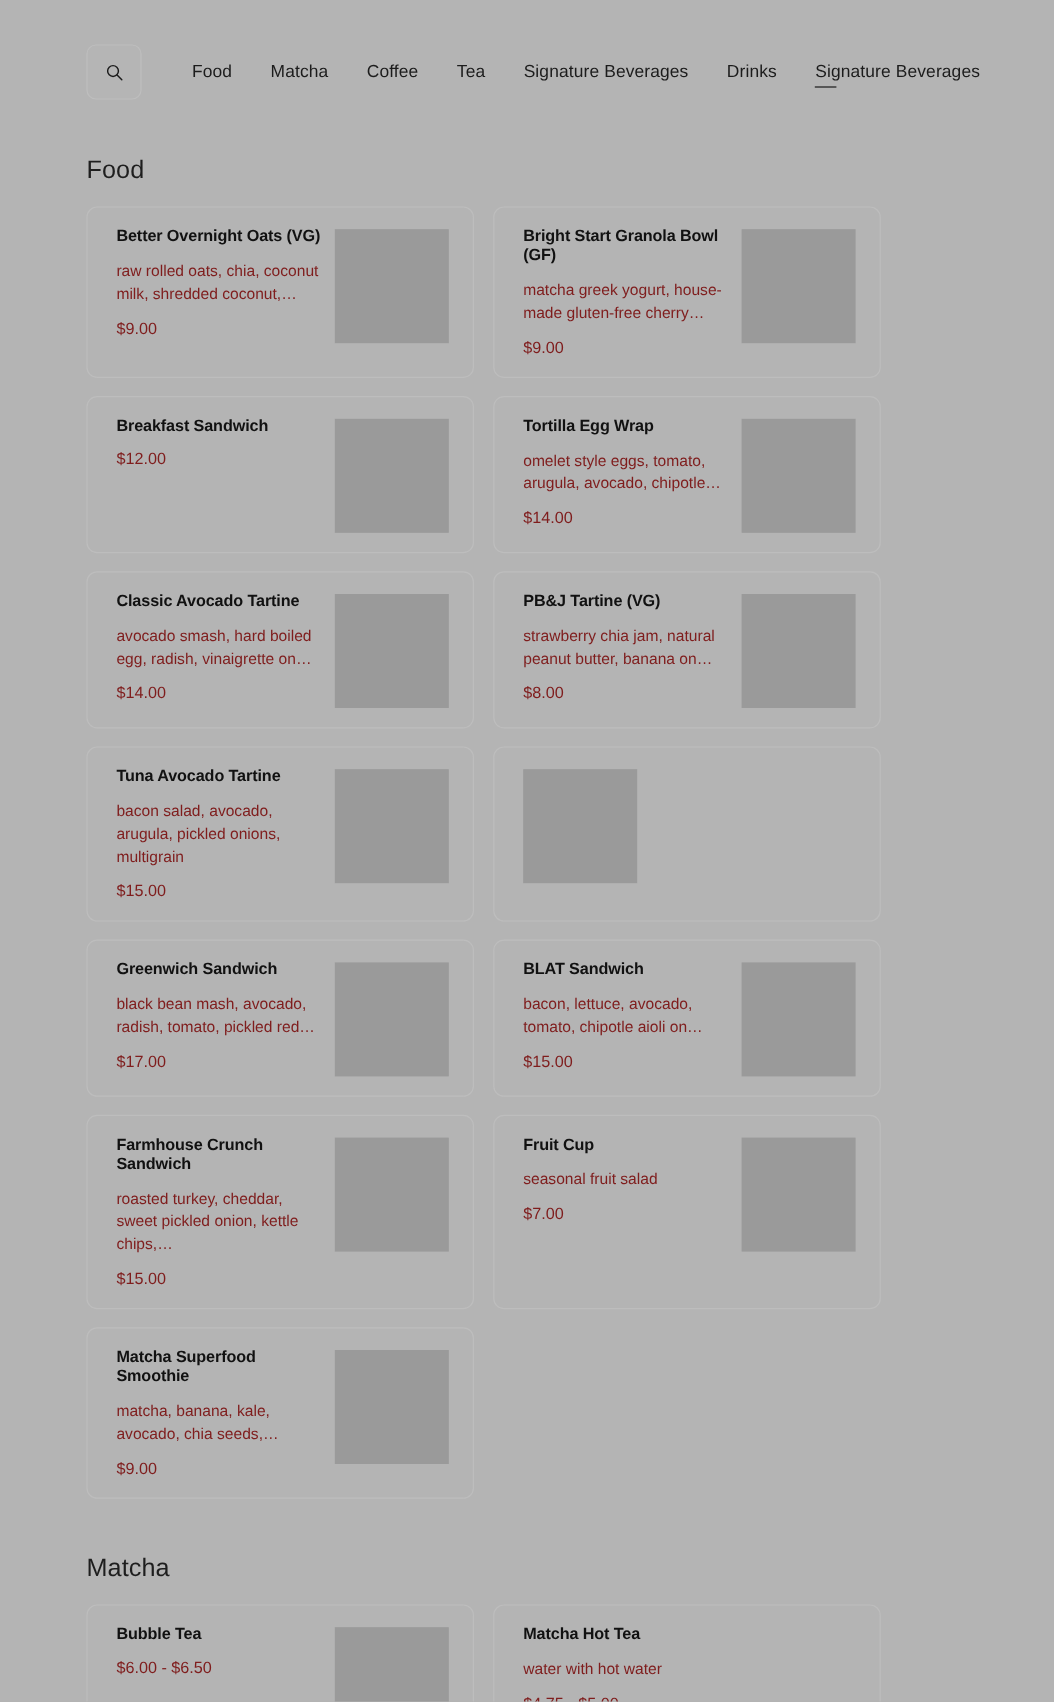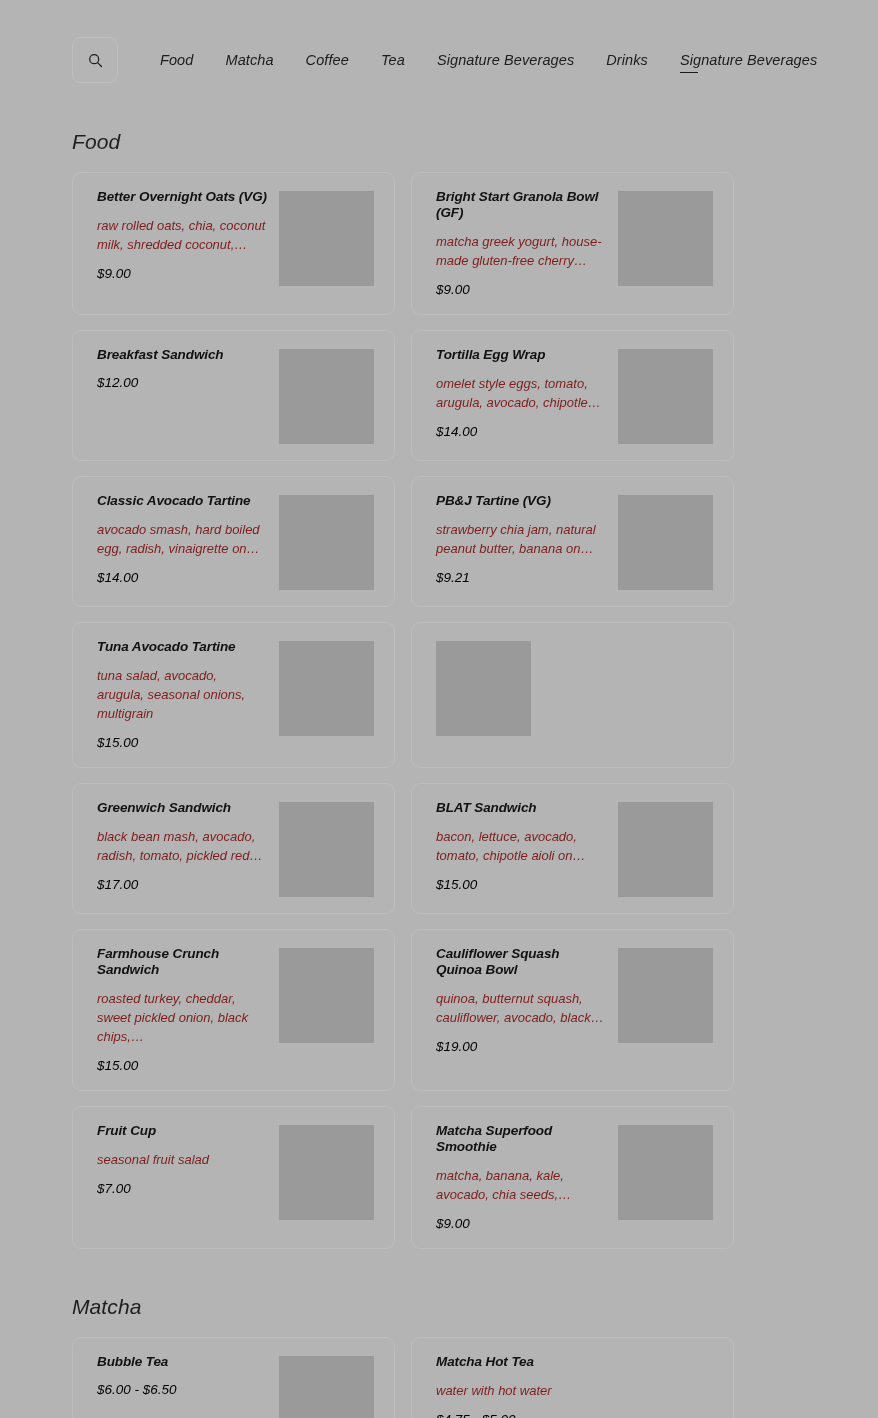--- a/index.html
+++ b/index.html
@@ -13,21 +13,20 @@
     font-family: "Liberation Sans", sans-serif;
     color: #1a1a1a;
     overflow: hidden;
   }
 
   .page {
     width: 806px;
     height: 1418px;
     position: relative;
     box-sizing: border-box;
-    font-style: italic;
   }
 
   
   .navbar {
     display: flex;
     align-items: center;
     padding: 36px 0 0 72px;
     height: 48px;
     box-sizing: content-box;
   }
@@ -120,21 +119,21 @@
   }
   .card-desc {
     font-size: 13px;
     color: #7f1d1d;
     line-height: 19px;
     margin: 0 0 11px 0;
     max-width: 196px;
   }
   .card-price {
     font-size: 13.5px;
-    color: #000000;
+    color: #7f1d1d;
     line-height: 17px;
     margin: 0;
   }
   .card-thumb {
     width: 95px;
     height: 95px;
     background: #9a9a9a;
     flex: 0 0 auto;
     margin-top: 2px;
   }
@@ -204,28 +203,28 @@
               <div class="card-title">Classic Avocado Tartine</div>
               <div class="card-desc">avocado smash, hard boiled egg, radish, vinaigrette on…</div>
               <div class="card-price">$14.00</div>
             </div>
             <div class="card-thumb"></div>
           </div>
           <div class="card">
             <div class="card-body">
               <div class="card-title">PB&amp;J Tartine (VG)</div>
               <div class="card-desc">strawberry chia jam, natural peanut butter, banana on…</div>
-              <div class="card-price">$9.21</div>
+              <div class="card-price">$8.00</div>
             </div>
             <div class="card-thumb"></div>
           </div>
           <div class="card">
             <div class="card-body">
               <div class="card-title">Tuna Avocado Tartine</div>
-              <div class="card-desc">tuna salad, avocado, arugula, seasonal onions, multigrain</div>
+              <div class="card-desc">bacon salad, avocado, arugula, pickled onions, multigrain</div>
               <div class="card-price">$15.00</div>
             </div>
             <div class="card-thumb"></div>
           </div>
           <div class="card">
             <div class="card-thumb"></div>
           </div>
           <div class="card">
             <div class="card-body">
               <div class="card-title">Greenwich Sandwich</div>
@@ -238,30 +237,22 @@
             <div class="card-body">
               <div class="card-title">BLAT Sandwich</div>
               <div class="card-desc">bacon, lettuce, avocado, tomato, chipotle aioli on…</div>
               <div class="card-price">$15.00</div>
             </div>
             <div class="card-thumb"></div>
           </div>
           <div class="card">
             <div class="card-body">
               <div class="card-title">Farmhouse Crunch Sandwich</div>
-              <div class="card-desc">roasted turkey, cheddar, sweet pickled onion, black chips,…</div>
+              <div class="card-desc">roasted turkey, cheddar, sweet pickled onion, kettle chips,…</div>
               <div class="card-price">$15.00</div>
-            </div>
-            <div class="card-thumb"></div>
-          </div>
-          <div class="card">
-            <div class="card-body">
-              <div class="card-title">Cauliflower Squash Quinoa Bowl</div>
-              <div class="card-desc">quinoa, butternut squash, cauliflower, avocado, black…</div>
-              <div class="card-price">$19.00</div>
             </div>
             <div class="card-thumb"></div>
           </div>
           <div class="card">
             <div class="card-body">
               <div class="card-title">Fruit Cup</div>
               <div class="card-desc">seasonal fruit salad</div>
               <div class="card-price">$7.00</div>
             </div>
             <div class="card-thumb"></div>

